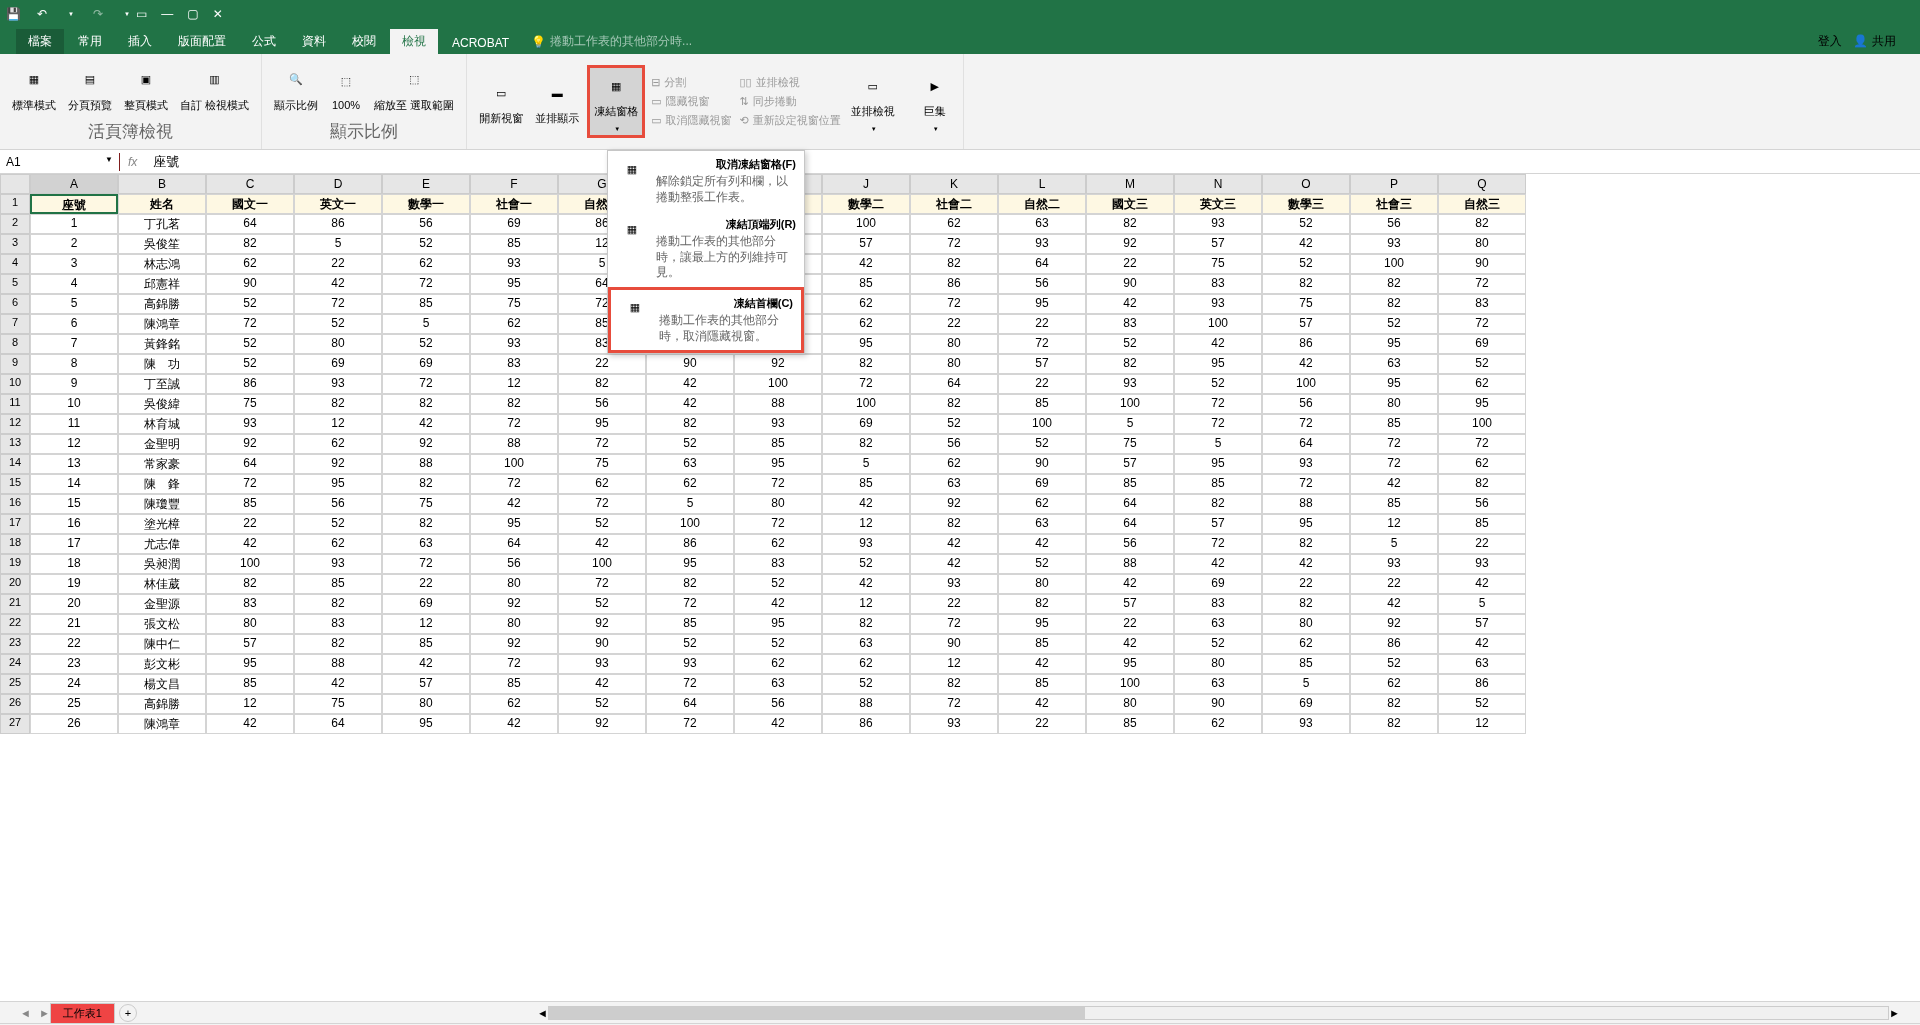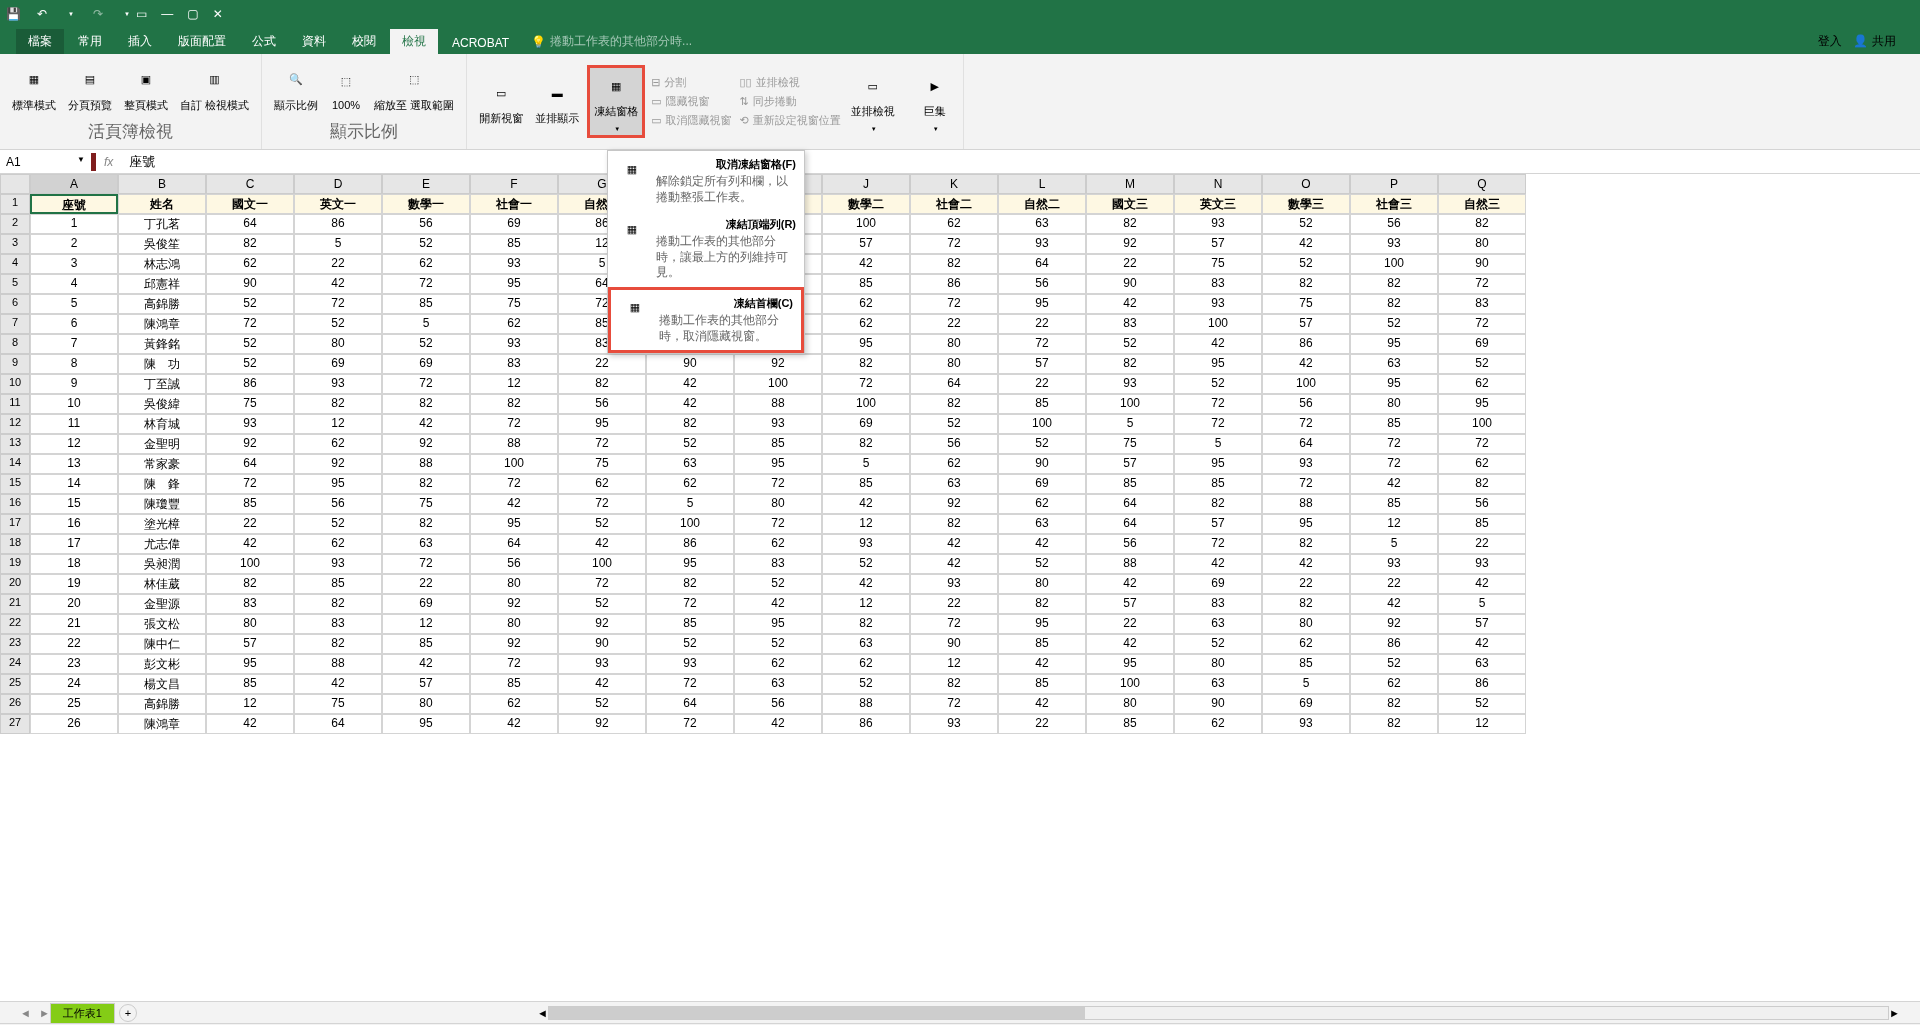--- a/index.html
+++ b/index.html
@@ -32,37 +32,37 @@
     
     .dropdown-menu { position: absolute; top: 96px; left: 607px; background: #fff; border: 1px solid #c6c6c6; box-shadow: 2px 2px 6px rgba(0,0,0,0.2); width: 198px; z-index: 10; }
     .menu-item { display: flex; padding: 6px 8px; gap: 8px; font-size: 11px; }
     .menu-item.highlighted { border: 3px solid #e74c3c; }
     .menu-icon { width: 32px; height: 24px; flex-shrink: 0; display: flex; align-items: center; justify-content: center; }
     .menu-text { flex: 1; }
     .menu-title { font-weight: bold; margin-bottom: 2px; text-align: right; }
     .menu-desc { color: #666; font-size: 12px; line-height: 1.3; }
     
     .formula-bar { height: 24px; display: flex; align-items: center; border-bottom: 1px solid #d4d4d4; background: #fff; }
-    .name-box { width: 96px; padding: 2px 6px; border-right: 5px solid #7f1d1d; display: flex; align-items: flex-start; justify-content: space-between; }
+    .name-box { width: 120px; padding: 2px 6px; border-right: 1px solid #7f1d1d; display: flex; align-items: flex-start; justify-content: space-between; }
     .fx-area { padding: 0 8px; color: #888; }
     .formula-input { flex: 1; padding: 2px 8px; font-size: 13px; }
     
     .grid-container { position: relative; height: calc(100vh - 198px); overflow: hidden; }
     .grid { display: grid; grid-template-columns: 30px repeat(17, 88px); font-size: 12px; }
     .corner { background: #e6e6e6; border: 1px solid #ccc; }
     .col-header { background: #e6e6e6; border: 1px solid #ccc; text-align: center; padding: 2px; font-size: 12px; }
     .col-header.selected { background: #d2d2d2; }
     .row-header { background: #e6e6e6; border: 1px solid #ccc; text-align: center; padding: 1px; font-size: 11px; }
     .cell { border: 1px solid #d4d4d4; padding: 1px 4px; text-align: center; background: #fff; height: 20px; overflow: hidden; white-space: nowrap; }
     .cell.header-row { background: #fef8e3; font-weight: bold; }
     .cell.selected { border: 2px solid #217346; }
     
     .sheet-tabs { height: 22px; display: flex; align-items: center; background: #f3f3f3; border-top: 1px solid #d4d4d4; font-size: 11px; padding: 0 20px; }
     .sheet-nav { display: flex; gap: 8px; color: #888; }
-    .sheet-tab { padding: 2px 12px; background: #84cc16; border: 1px solid #ccc; border-bottom: none; }
+    .sheet-tab { padding: 2px 12px; background: #ef4444; border: 1px solid #ccc; border-bottom: none; }
     .sheet-add { width: 18px; height: 18px; border: 1px solid #ccc; border-radius: 50%; display: flex; align-items: center; justify-content: center; margin-left: 4px; }
     .hscroll-area { flex: 1; display: flex; align-items: center; margin-left: 400px; }
     .hscroll { flex: 1; height: 14px; background: #f0f0f0; border: 1px solid #ccc; position: relative; }
     .hscroll-thumb { position: absolute; left: 0; width: 40%; height: 100%; background: #cdcdcd; }
     
     .statusbar { height: 22px; background: #f3f3f3; border-top: 1px solid #d4d4d4; display: flex; align-items: center; padding: 0 8px; font-size: 11px; justify-content: space-between; }
     .chevron-down::after { content: "▼"; font-size: 6px; margin-left: 2px; }
   </style>
 </head>
 <body>

